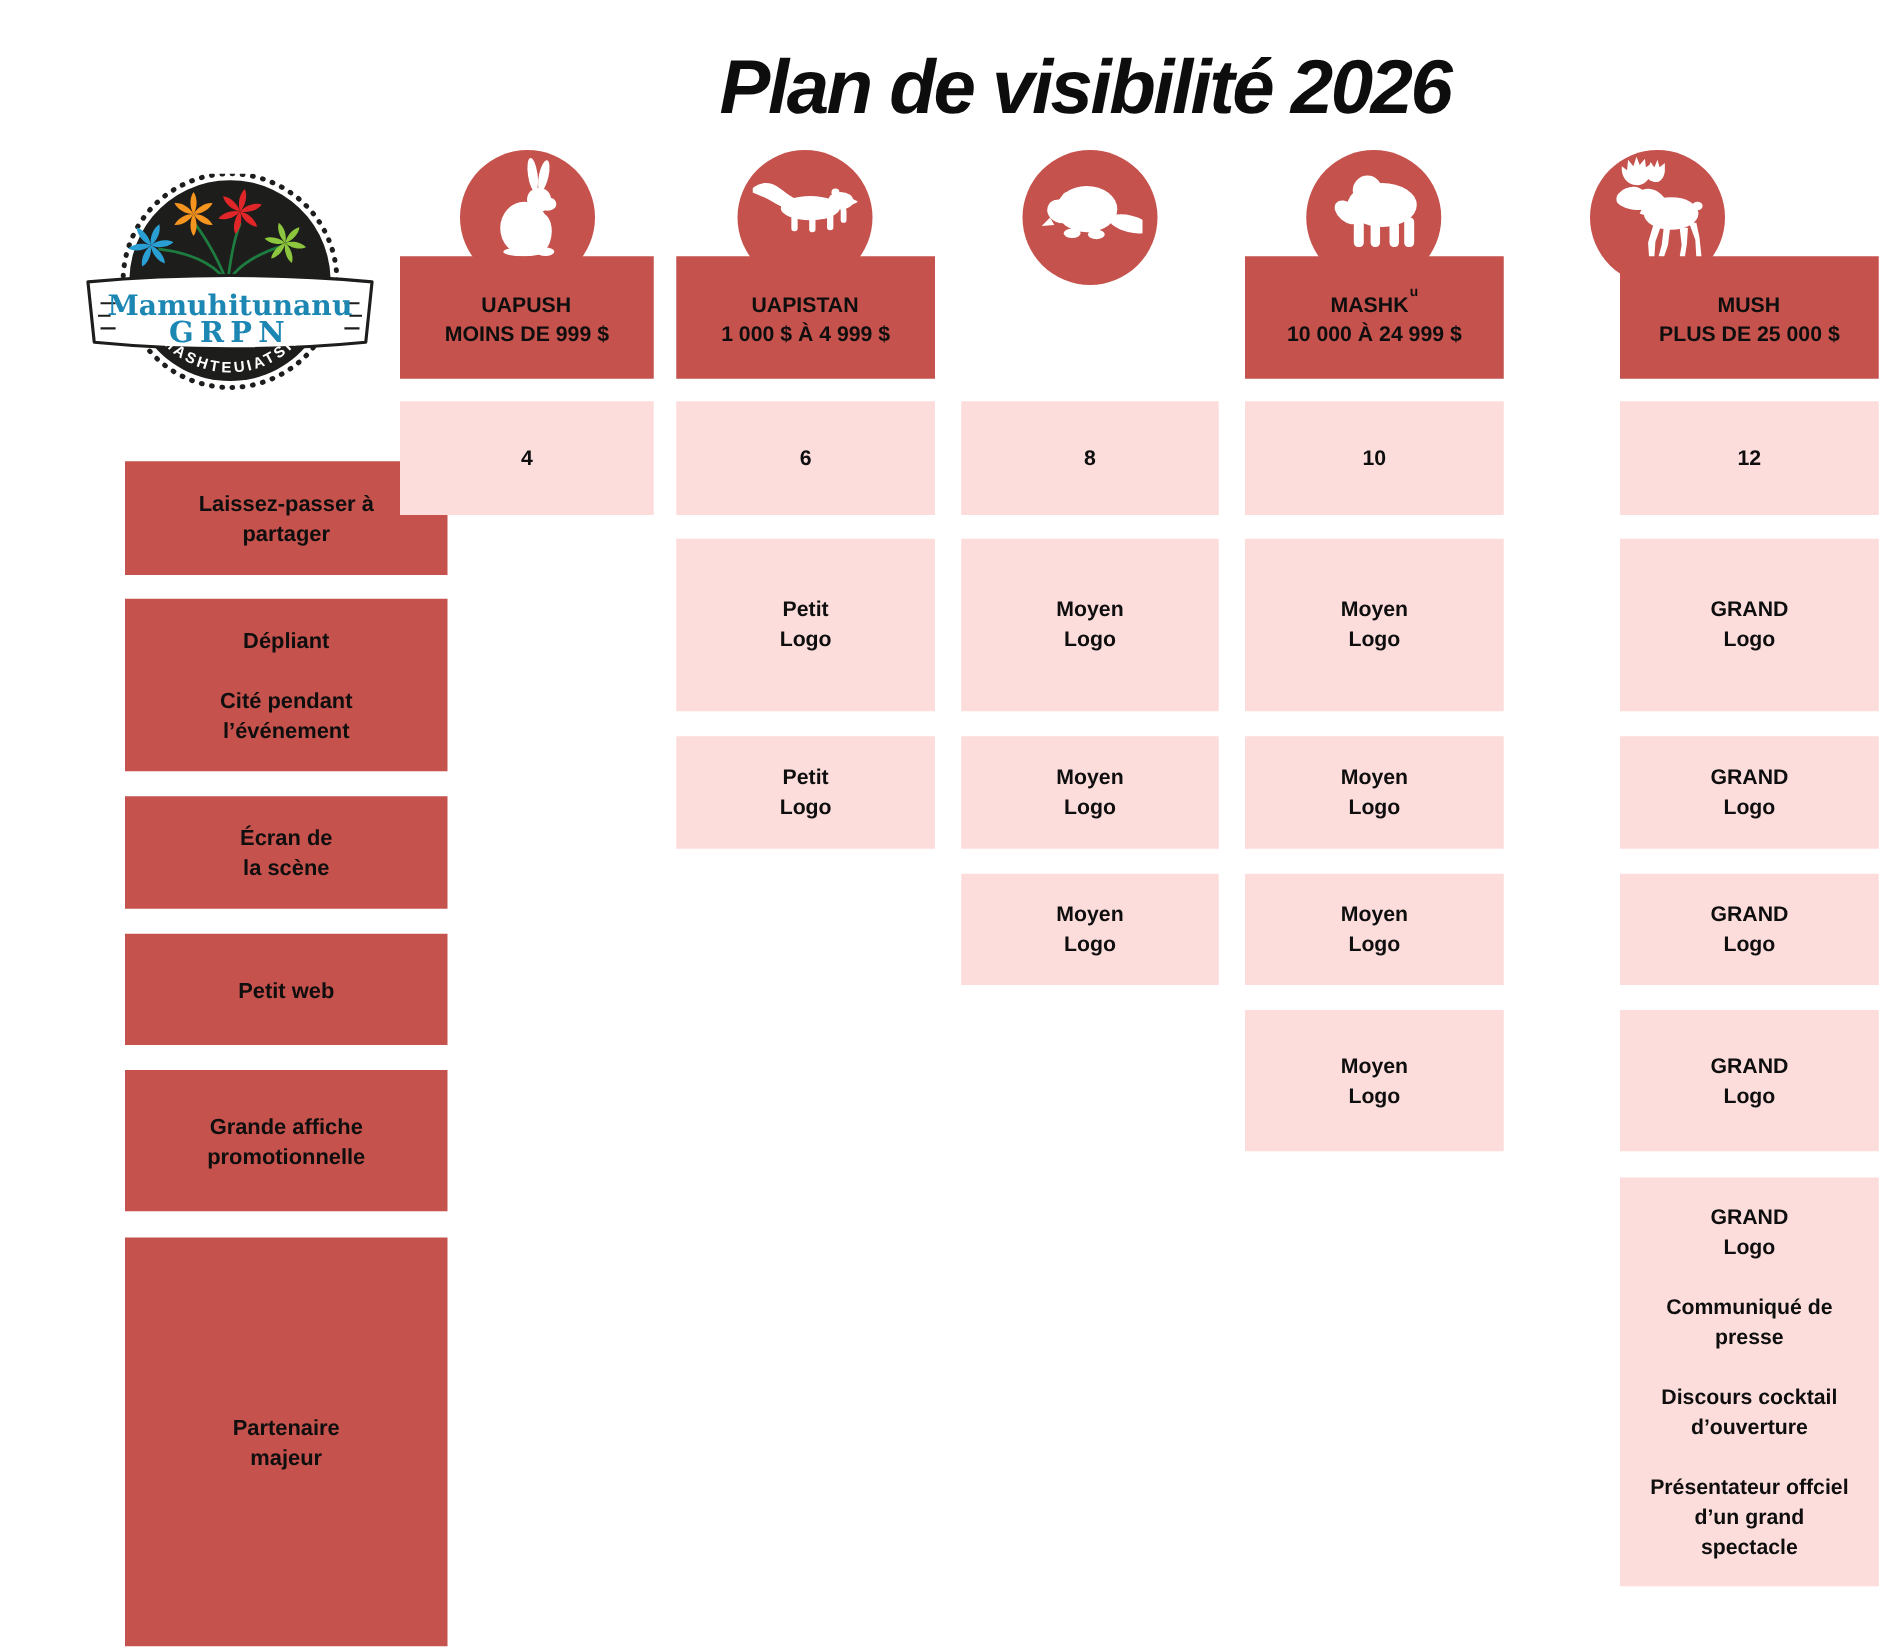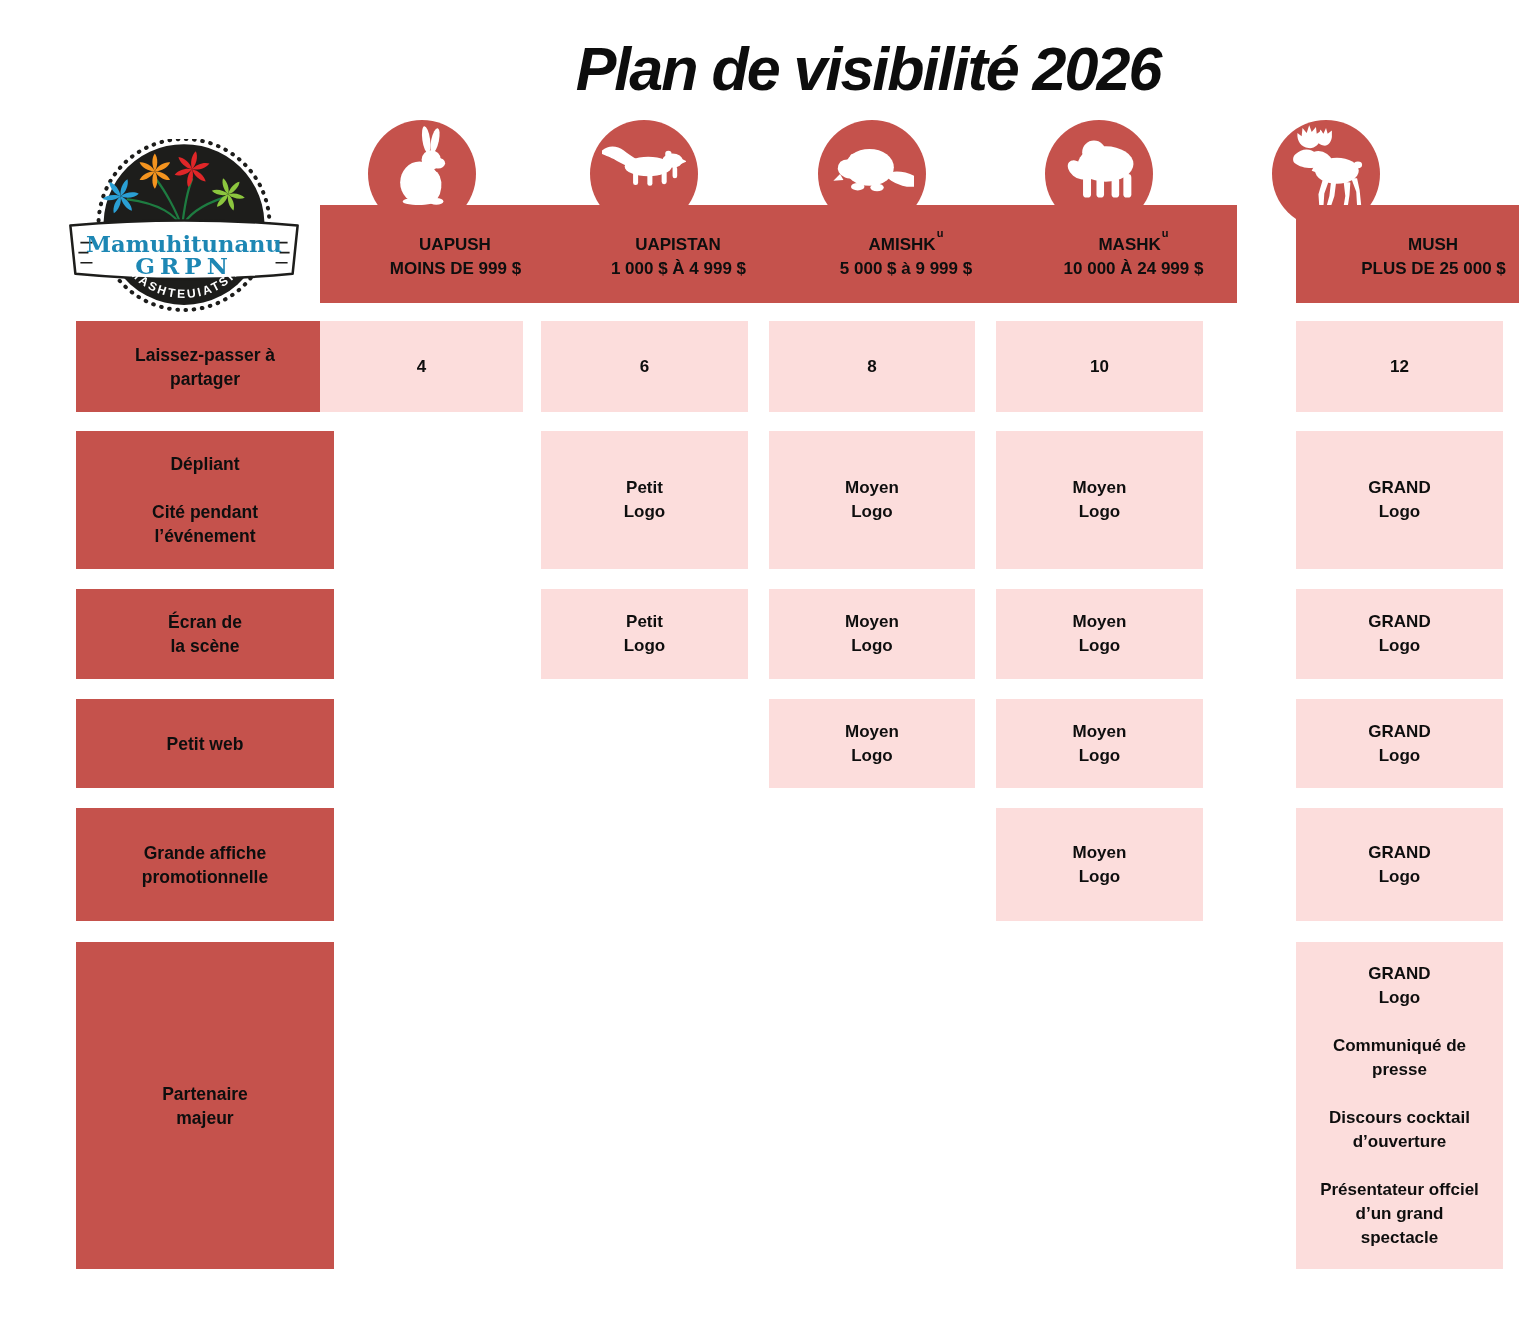--- a/index.html
+++ b/index.html
@@ -34,27 +34,27 @@
   .r5{top:808px;height:113px}
   .r6{top:942px;height:327px}
   .c1{left:320px;width:203px}
   .c2{left:541px;width:207px}
   .c3{left:769px;width:206px}
   .c4{left:996px;width:207px}
   .c5{left:1296px;width:207px}
   .hbox{
     position:absolute;background:var(--red);
     display:flex;flex-direction:column;align-items:center;justify-content:center;
-    text-align:center;font-weight:bold;font-size:17px;line-height:24px;color:#0e0e0e;padding-left:34px;
+    text-align:center;font-weight:bold;font-size:17px;line-height:24px;color:#0e0e0e;
   }
   .hbox .sup{font-size:11px;position:relative;top:-6px;margin-left:1px;font-weight:bold;}
   .rlabel{
-    position:absolute;left:76px;width:258px;background:var(--red);
+    position:absolute;left:100px;width:258px;background:var(--red);
     display:flex;align-items:center;justify-content:center;text-align:center;
-    font-weight:bold;font-size:17.5px;line-height:24px;white-space:pre-line;color:#0e0e0e;
+    font-weight:bold;font-size:17.5px;line-height:24px;white-space:pre-line;color:#0e0e0e;margin-top:48px;
   }
   .cell{
     position:absolute;background:var(--pink);
     display:flex;align-items:center;justify-content:center;text-align:center;
     font-weight:bold;font-size:17px;line-height:24px;white-space:pre-line;color:#0e0e0e;
   }
 </style>
 </head>
 <body>
 
@@ -174,24 +174,20 @@
   </svg>
 
   <div class="hbox cH c1">
     <div><span>UAPUSH</span><sup class="sup"></sup></div>
     <div>MOINS DE 999 $</div>
   </div>
   <div class="hbox cH c2">
     <div><span>UAPISTAN</span><sup class="sup"></sup></div>
     <div>1 000 $ À 4 999 $</div>
   </div>
-  <div class="hbox cH c3">
-    <div><span>AMISHK</span><sup class="sup">u</sup></div>
-    <div>5 000 $ à 9 999 $</div>
-  </div>
   <div class="hbox cH c4">
     <div><span>MASHK</span><sup class="sup">u</sup></div>
     <div>10 000 À 24 999 $</div>
   </div>
   <div class="hbox cH c5">
     <div><span>MUSH</span><sup class="sup"></sup></div>
     <div>PLUS DE 25 000 $</div>
   </div>
 
   <div class="rlabel r1">Laissez-passer à

